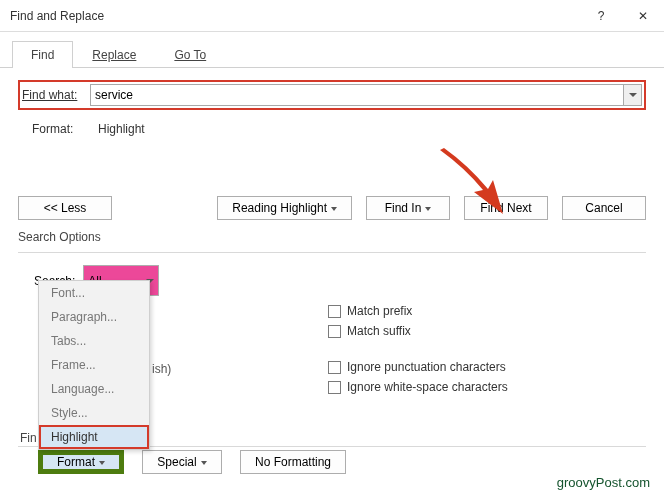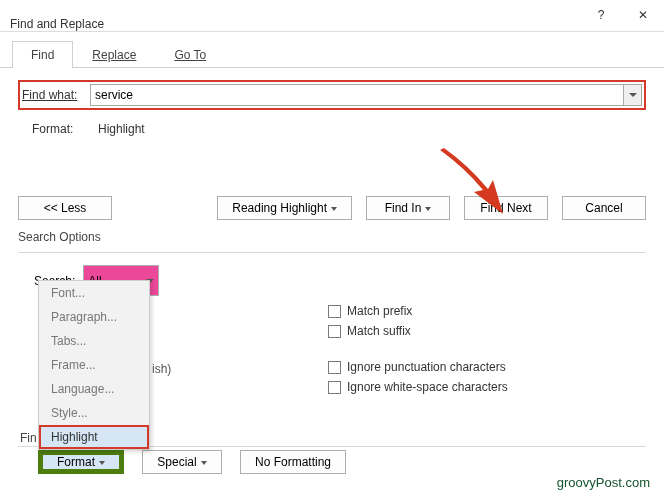--- a/index.html
+++ b/index.html
@@ -1,18 +1,18 @@
 <!DOCTYPE html>
 <html><head>
 <meta charset="utf-8">
 <style>
 * { box-sizing: border-box; margin: 0; padding: 0; font-family: "Segoe UI", Tahoma, sans-serif; font-size: 12px; }
 body { background: #fff; width: 664px; height: 500px; position: relative; overflow: hidden; }
 
-.titlebar { height: 32px; display: flex; align-items: flex-end; padding-left: 10px; border-bottom: 1px solid #ddd; }
+.titlebar { height: 32px; display: flex; align-items: center; padding-left: 10px; border-bottom: 1px solid #ddd; }
 .titlebar-title { flex: 1; font-size: 12px; color: #333; }
 .titlebar-btn { width: 42px; height: 32px; display: flex; align-items: center; justify-content: center; color: #333; cursor: default; }
 
 .tabs { display: flex; align-items: flex-end; padding: 8px 12px 0 12px; gap: 0; border-bottom: 1px solid #d0d0d0; }
 .tab { padding: 6px 18px; border: 1px solid transparent; border-bottom: none; cursor: default; color: #444; text-decoration: underline; position: relative; top: 1px; }
 .tab.active { border-color: #d0d0d0; background: #fff; text-decoration: none; }
 
 .body { padding: 12px 18px 0 18px; }
 
 .find-row { display: flex; align-items: center; gap: 8px; border: 2px solid #d43a2a; padding: 2px 2px; margin-bottom: 4px; }

